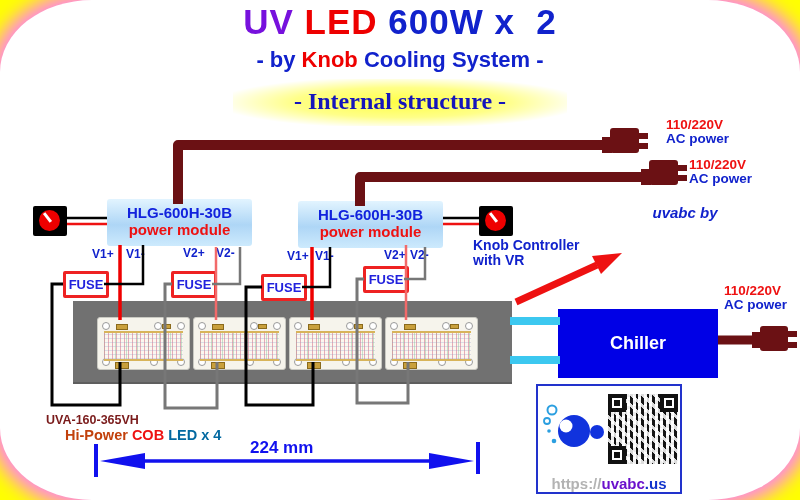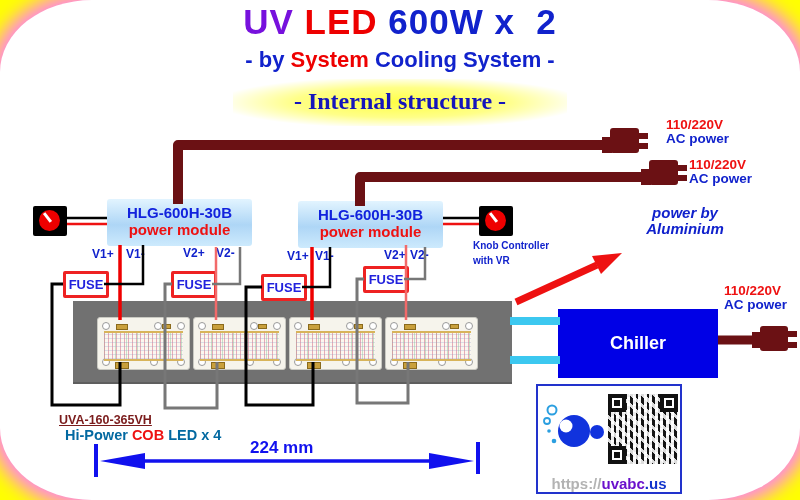--- a/index.html
+++ b/index.html
@@ -40,47 +40,47 @@
   .chips{position:absolute;left:6px;top:15px;width:79px;height:26px;background:
      repeating-linear-gradient(0deg,rgba(150,160,200,.30) 0 1px,rgba(0,0,0,0) 1px 4px),
      repeating-linear-gradient(90deg,rgba(215,110,135,.55) 0 1.5px,rgba(0,0,0,0) 1.5px 4px),
      repeating-linear-gradient(90deg,rgba(110,180,120,.35) 0 1px,rgba(0,0,0,0) 1px 11px),#fbf7ef;}
   
   .chiller{left:558px;top:309px;width:160px;height:69px;background:#0000e6;color:#fff;
            font-size:18px;font-weight:bold;text-align:center;line-height:69px;}
   
   .aclabel{font-size:13.5px;font-weight:bold;line-height:14px;}
   .aclabel .volt{color:#ee1111;} .aclabel .acp{color:#1122cc;}
-  .knoblabel{font-size:10px;font-weight:bold;color:#1122cc;line-height:15px;}
+  .knoblabel{font-size:14px;font-weight:bold;color:#1122cc;line-height:15px;}
   .coolnote{left:610px;top:205px;width:150px;text-align:center;font-style:italic;
             font-size:15px;font-weight:bold;color:#1122cc;line-height:15.5px;}
   .uvamodel{font-size:12.5px;font-weight:bold;color:#7a1b1b;}
   .leddesc{font-size:14.5px;font-weight:bold;}
-  .leddesc .hp{color:#0369a1;} .leddesc .cob{color:#ee1111;} .leddesc .lx{color:#0369a1;}
+  .leddesc .hp{color:#c2410c;} .leddesc .cob{color:#ee1111;} .leddesc .lx{color:#0369a1;}
   .dimlabel{font-size:17px;font-weight:bold;color:#1111ee;}
   
   .logobox{left:536px;top:384px;width:146px;height:110px;background:#fff;border:2px solid #2233cc;box-sizing:border-box;}
   .qr{position:absolute;left:70px;top:8px;width:70px;height:70px;background:
       repeating-linear-gradient(45deg,rgba(255,255,255,.85) 0 3px,rgba(255,255,255,0) 3px 8px),
       repeating-linear-gradient(90deg,#151515 0 3px,rgba(255,255,255,.92) 3px 6px,#151515 6px 8px,rgba(255,255,255,.92) 8px 11px),
       repeating-linear-gradient(0deg,#151515 0 4px,#fff 4px 7px,#151515 7px 10px,#fff 10px 12px);}
   .finder{position:absolute;width:18px;height:18px;border:4px solid #111;background:#fff;box-sizing:border-box;}
   .finder::after{content:"";position:absolute;left:2px;top:2px;width:6px;height:6px;background:#111;}
   .urlline{position:absolute;left:0;right:0;top:89px;text-align:center;font-size:15px;font-weight:bold;}
   .urlline .scheme{color:#b3b3b3;} .urlline .uname{color:#6a11cc;} .urlline .tld{color:#1133cc;}
   svg.overlay{position:absolute;inset:0;pointer-events:none;}
 </style>
 </head>
 <body>
 
 <div id="stage">
   <div class="canvas"></div>
 
   <div class="abs ctr title"><span class="uv pre">UV </span><span class="led pre">LED </span><span class="rest pre">600W x  2</span></div>
-  <div class="abs ctr subtitle"><span class="pre">- by </span><span class="water pre">System</span><span class="pre"> Cooling System -</span></div>
+  <div class="abs ctr subtitle"><span class="pre">- by </span><span class="water pre">Knob</span><span class="pre"> Cooling System -</span></div>
   <div class="abs glow"></div>
   <div class="abs ctr heading">- Internal structure -</div>
 
   <div class="abs psu" style="left:107px;top:199px;">
     <div class="model">HLG-600H-30B</div>
     <div class="ptype">power module</div>
   </div>
   <div class="abs psu" style="left:298px;top:201px;">
     <div class="model">HLG-600H-30B</div>
     <div class="ptype">power module</div>
@@ -181,25 +181,24 @@
   <div class="abs aclabel" style="left:689px;top:158px;">
     <div class="volt">110/220V</div>
     <div class="acp">AC power</div>
   </div>
   <div class="abs aclabel" style="left:724px;top:284px;">
     <div class="volt">110/220V</div>
     <div class="acp">AC power</div>
   </div>
 
   <div class="abs coolnote">
-    <div>power by</div>
-    <div>Aluminium</div>
-  </div>
-
-  <div class="abs uvamodel" style="left:59px;top:413px;text-decoration:underline;">UVA-160-365VH</div>
+    <div>uvabc by</div>
+  </div>
+
+  <div class="abs uvamodel" style="left:46px;top:413px;">UVA-160-365VH</div>
   <div class="abs leddesc" style="left:65px;top:427px;"><span class="hp pre">Hi-Power </span><span class="cob pre">COB</span><span class="lx pre"> LED x 4</span></div>
   <div class="abs dimlabel" style="left:250px;top:438px;">224 mm</div>
 
   <div class="abs logobox">
     <svg width="66" height="60" style="position:absolute;left:2px;top:10px;" viewBox="0 0 66 60">
       <circle cx="12" cy="14" r="4.5" fill="none" stroke="#2b9fe0" stroke-width="2"></circle>
       <circle cx="7" cy="25" r="3" fill="none" stroke="#2b9fe0" stroke-width="1.8"></circle>
       <circle cx="9" cy="35" r="1.8" fill="#2b9fe0"></circle>
       <circle cx="14" cy="45" r="2.3" fill="#2b9fe0"></circle>
       <circle cx="34" cy="35" r="16" fill="#1133dd"></circle>

